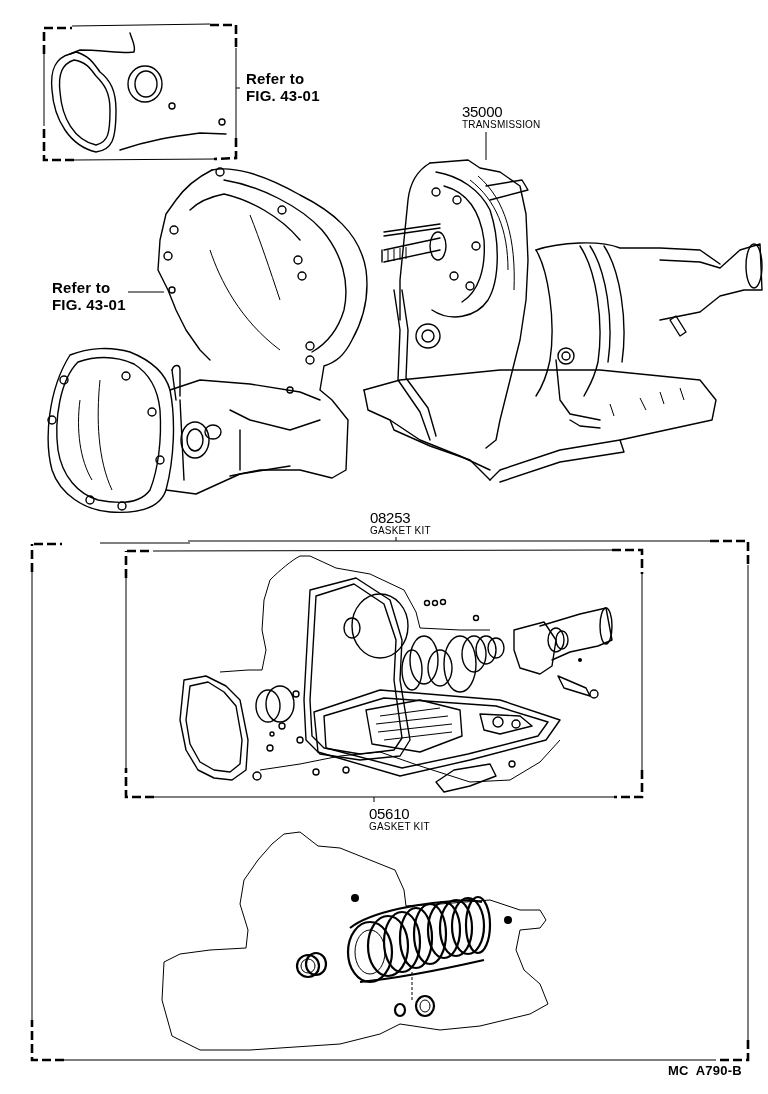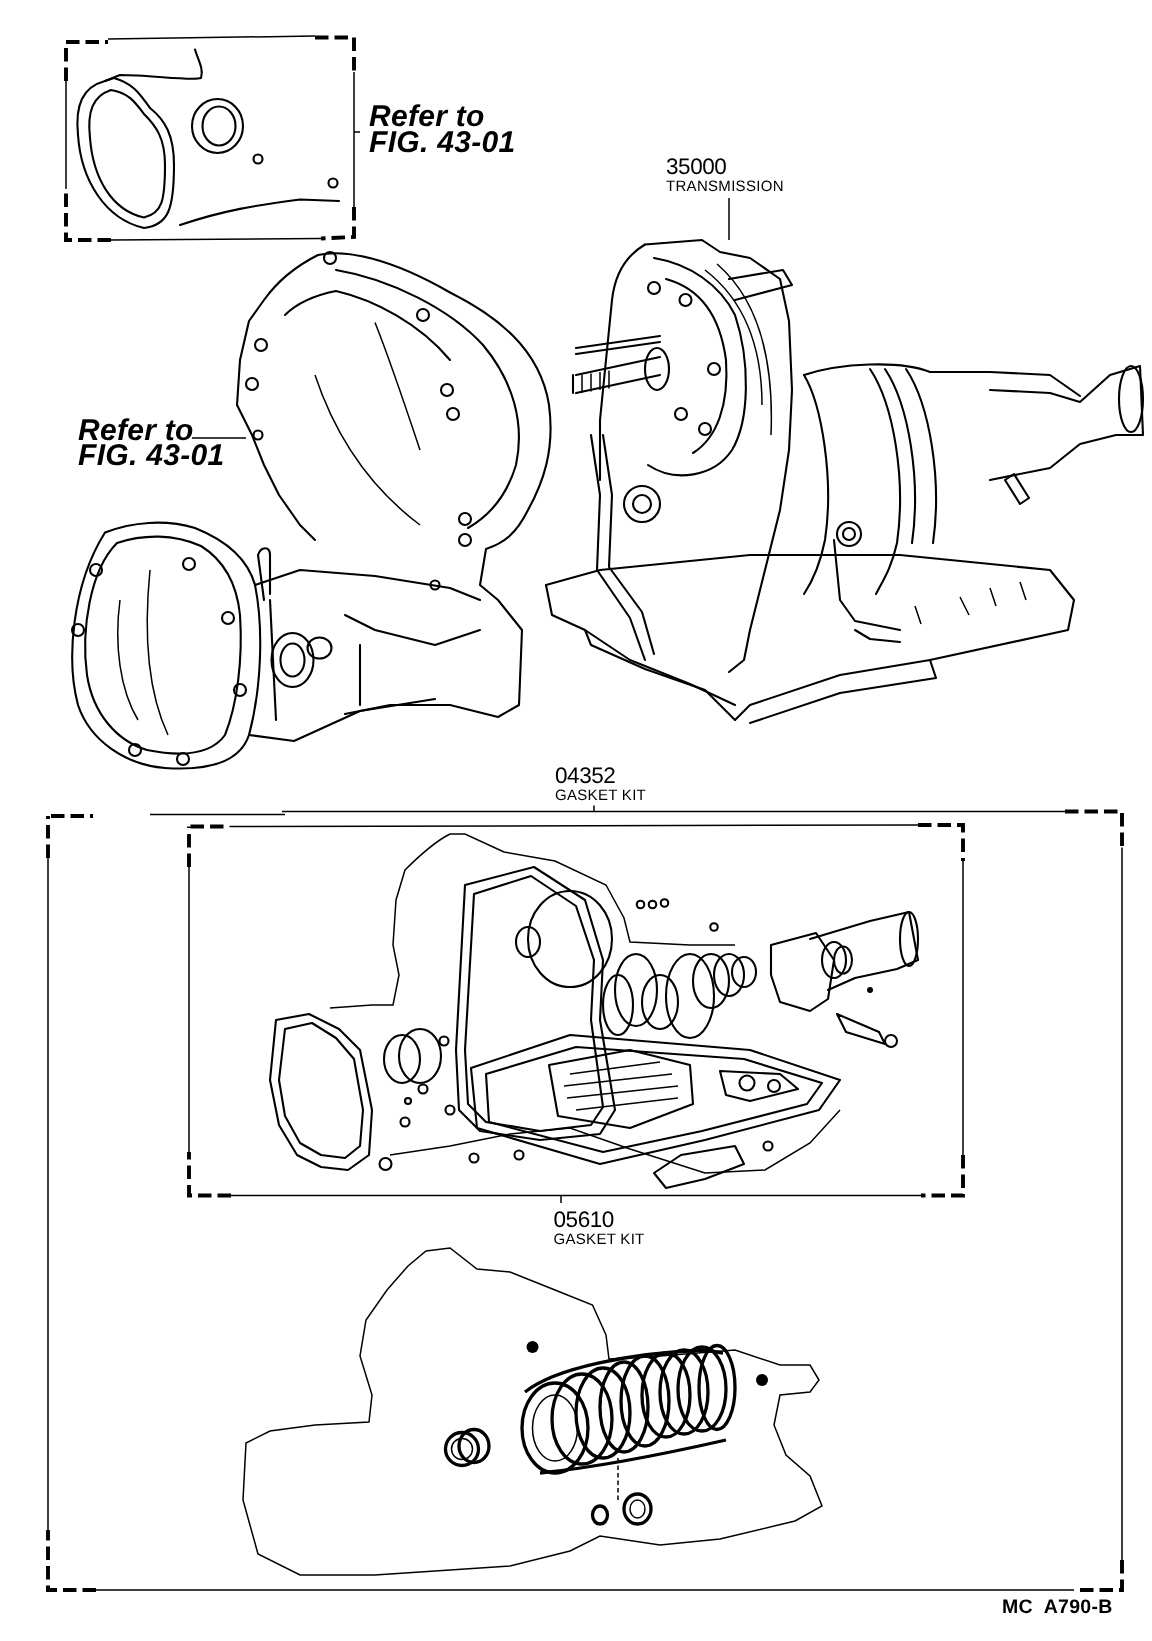--- a/index.html
+++ b/index.html
@@ -1,21 +1,21 @@
 <!DOCTYPE html>
 <html><head>
 <meta charset="utf-8">
 <style>
   html, body { margin: 0; padding: 0; background: #ffffff; }
   body { width: 768px; height: 1094px; position: relative; overflow: hidden;
          font-family: "Liberation Sans", sans-serif; color: #000; }
   .abs { position: absolute; }
   .lbl-num { font-size: 15px; line-height: 15px; letter-spacing: -0.3px; }
   .lbl-small { font-size: 10px; line-height: 11px; letter-spacing: 0.2px; font-weight: normal; }
-  .ref { font-size: 20px; line-height: 17px; font-weight: bold; letter-spacing: 0.2px; font-style: italic; }
+  .ref { font-size: 15px; line-height: 17px; font-weight: bold; letter-spacing: 0.2px; }
   .code { font-size: 13px; font-weight: bold; letter-spacing: 0.2px; }
   svg { position: absolute; left: 0; top: 0; }
   .ln { fill: none; stroke: #000; stroke-width: 1.4; stroke-linejoin: round; stroke-linecap: round; }
   .thin { fill: none; stroke: #000; stroke-width: 1; }
   .thick { fill: none; stroke: #000; stroke-width: 2.2; }
   .dash { fill: none; stroke: #000; stroke-width: 2.6; stroke-dasharray: 9 4; }
   .blk { fill: #000; }
 </style>
 </head>
 <body>
@@ -270,27 +270,27 @@
 <div class="abs ref" style="left:246px; top:70px;">
   <div>Refer to</div>
   <div>FIG. 43-01</div>
 </div>
 
 <div class="abs ref" style="left:52px; top:279px;">
   <div>Refer to</div>
   <div>FIG. 43-01</div>
 </div>
 
-<div class="abs" style="left:444px; top:104px;">
+<div class="abs" style="left:462px; top:104px;">
   <div class="lbl-num">35000</div>
   <div class="lbl-small">TRANSMISSION</div>
 </div>
 
 <div class="abs" style="left:370px; top:510px;">
-  <div class="lbl-num">04352</div>
+  <div class="lbl-num">08253</div>
   <div class="lbl-small">GASKET KIT</div>
 </div>
 
 <div class="abs" style="left:369px; top:806px;">
   <div class="lbl-num">05610</div>
   <div class="lbl-small">GASKET KIT</div>
 </div>
 
 <div class="abs code" style="left:668px; top:1063px; white-space:pre;">MC  A790-B</div>
 

